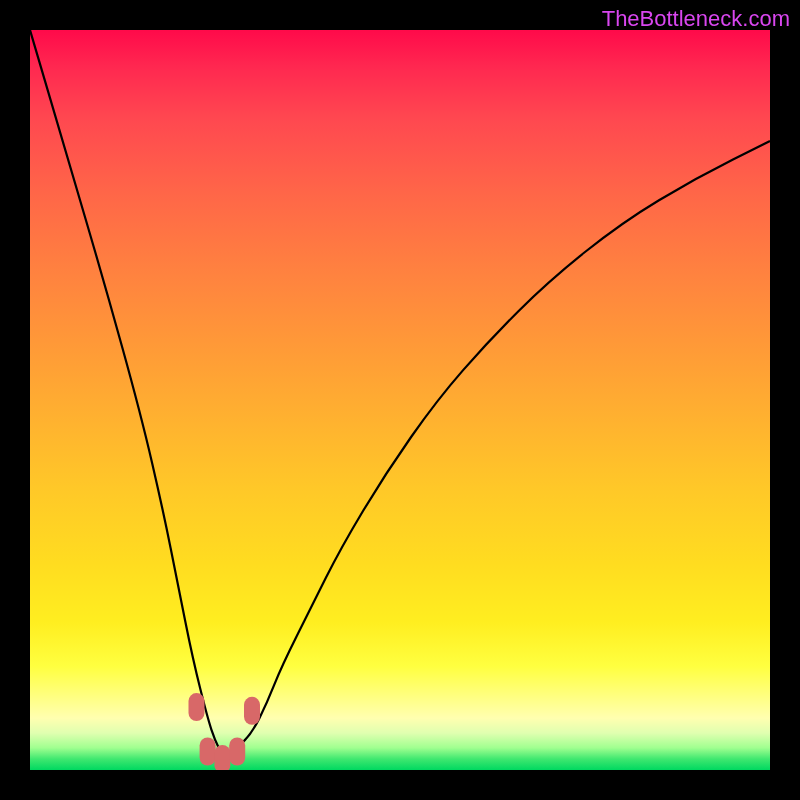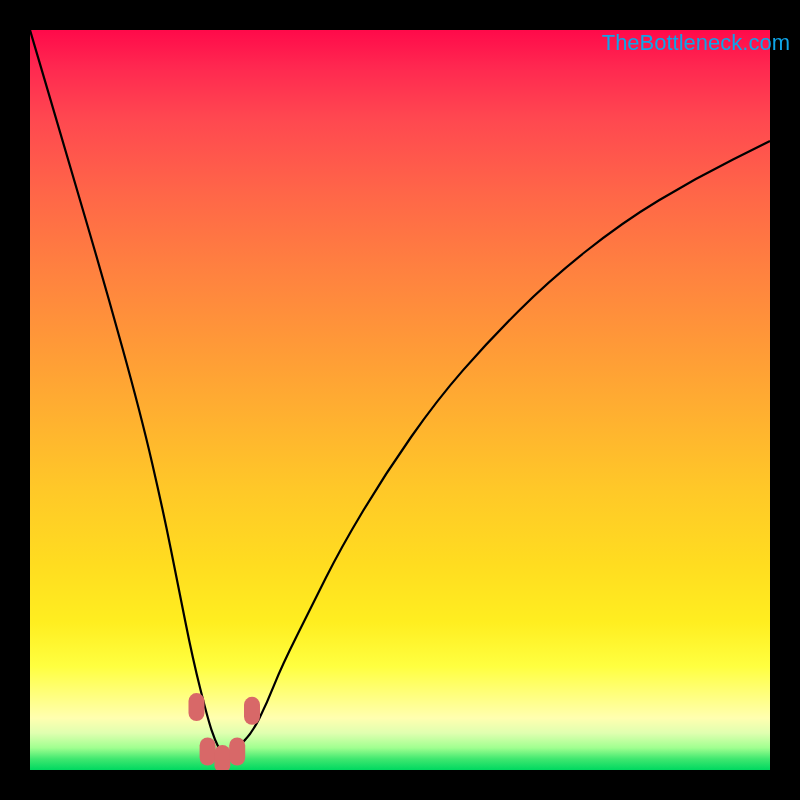--- a/index.html
+++ b/index.html
@@ -11,25 +11,24 @@
       width: 800px;
       height: 800px;
       background: #000;
       position: relative;
       font-family: Arial, sans-serif;
     }
     .watermark {
       position: absolute;
       top: 6px;
       right: 10px;
-      color: #0ea5e9;
+      color: #d946ef;
       font-size: 22px;
       font-weight: normal;
       z-index: 10;
-      margin-top: 24px;
     }
     .chart-container {
       position: absolute;
       top: 30px;
       left: 30px;
       width: 740px;
       height: 740px;
       overflow: hidden;
     }
     .gradient-bg {

